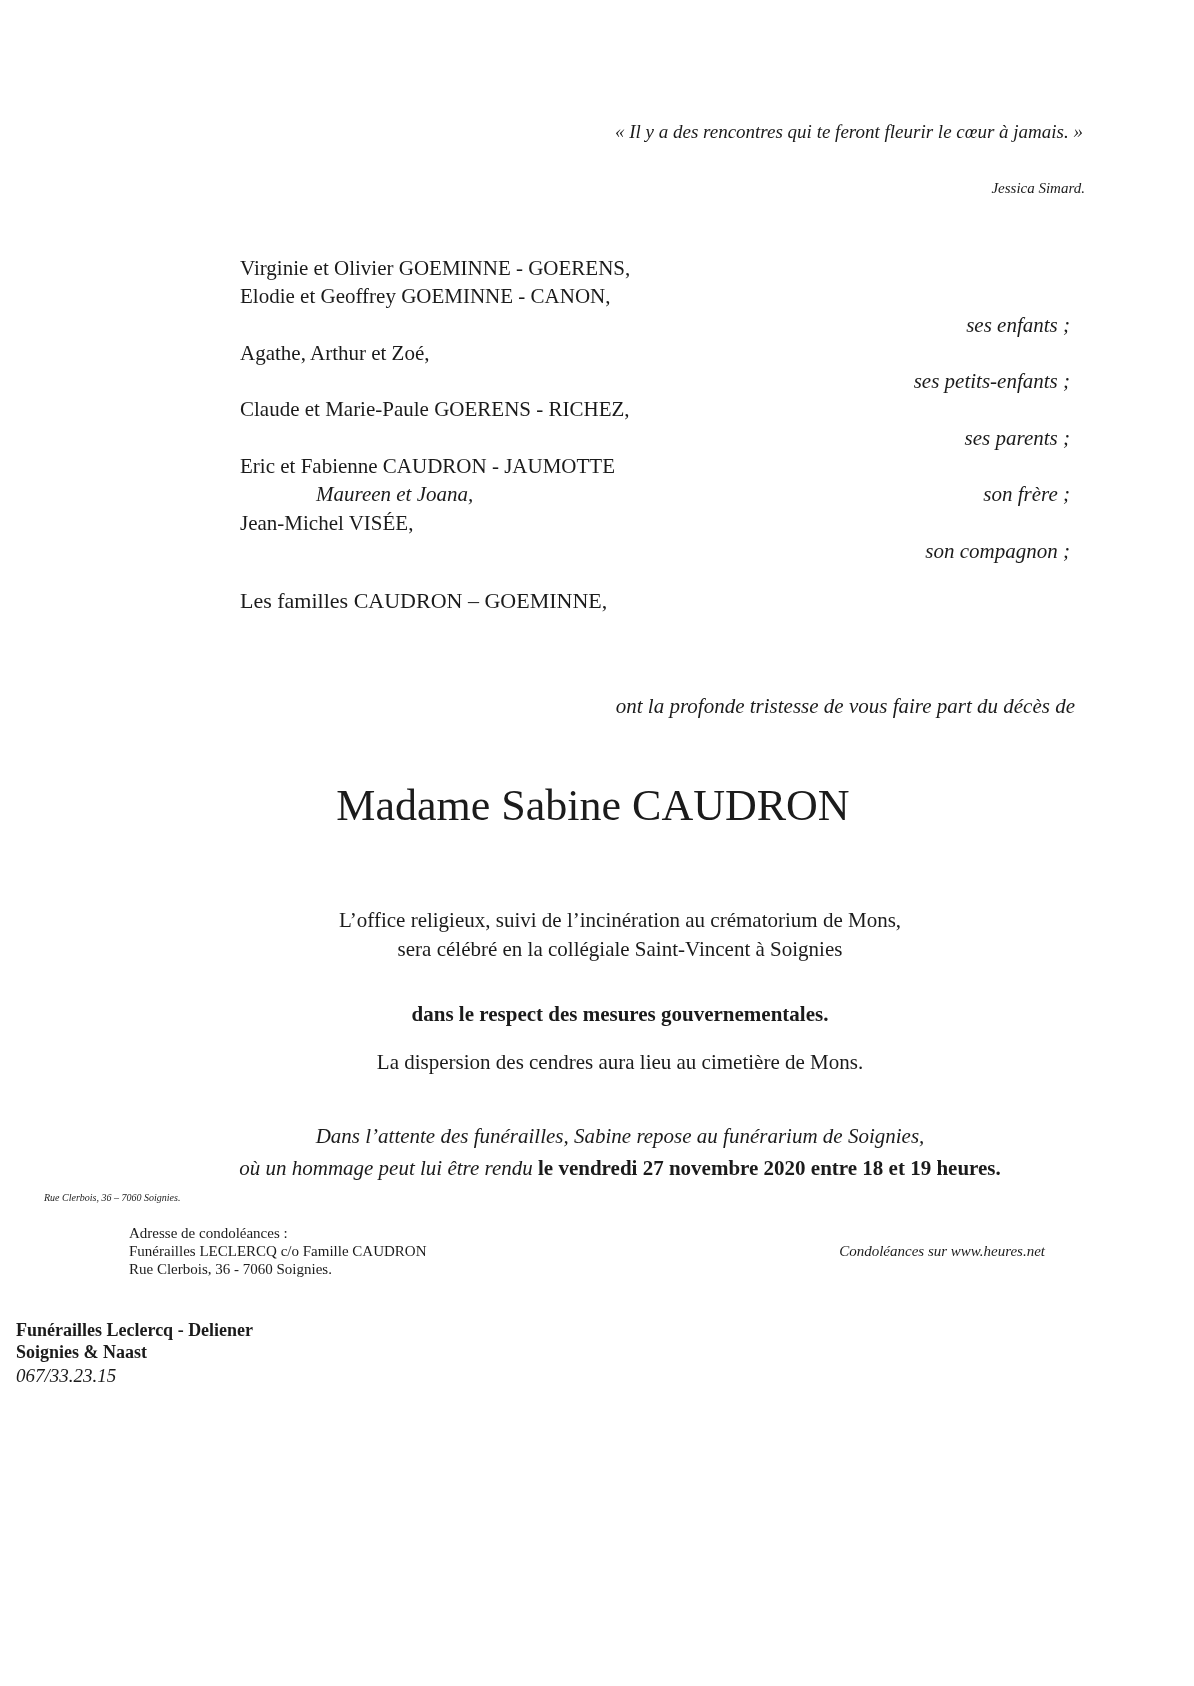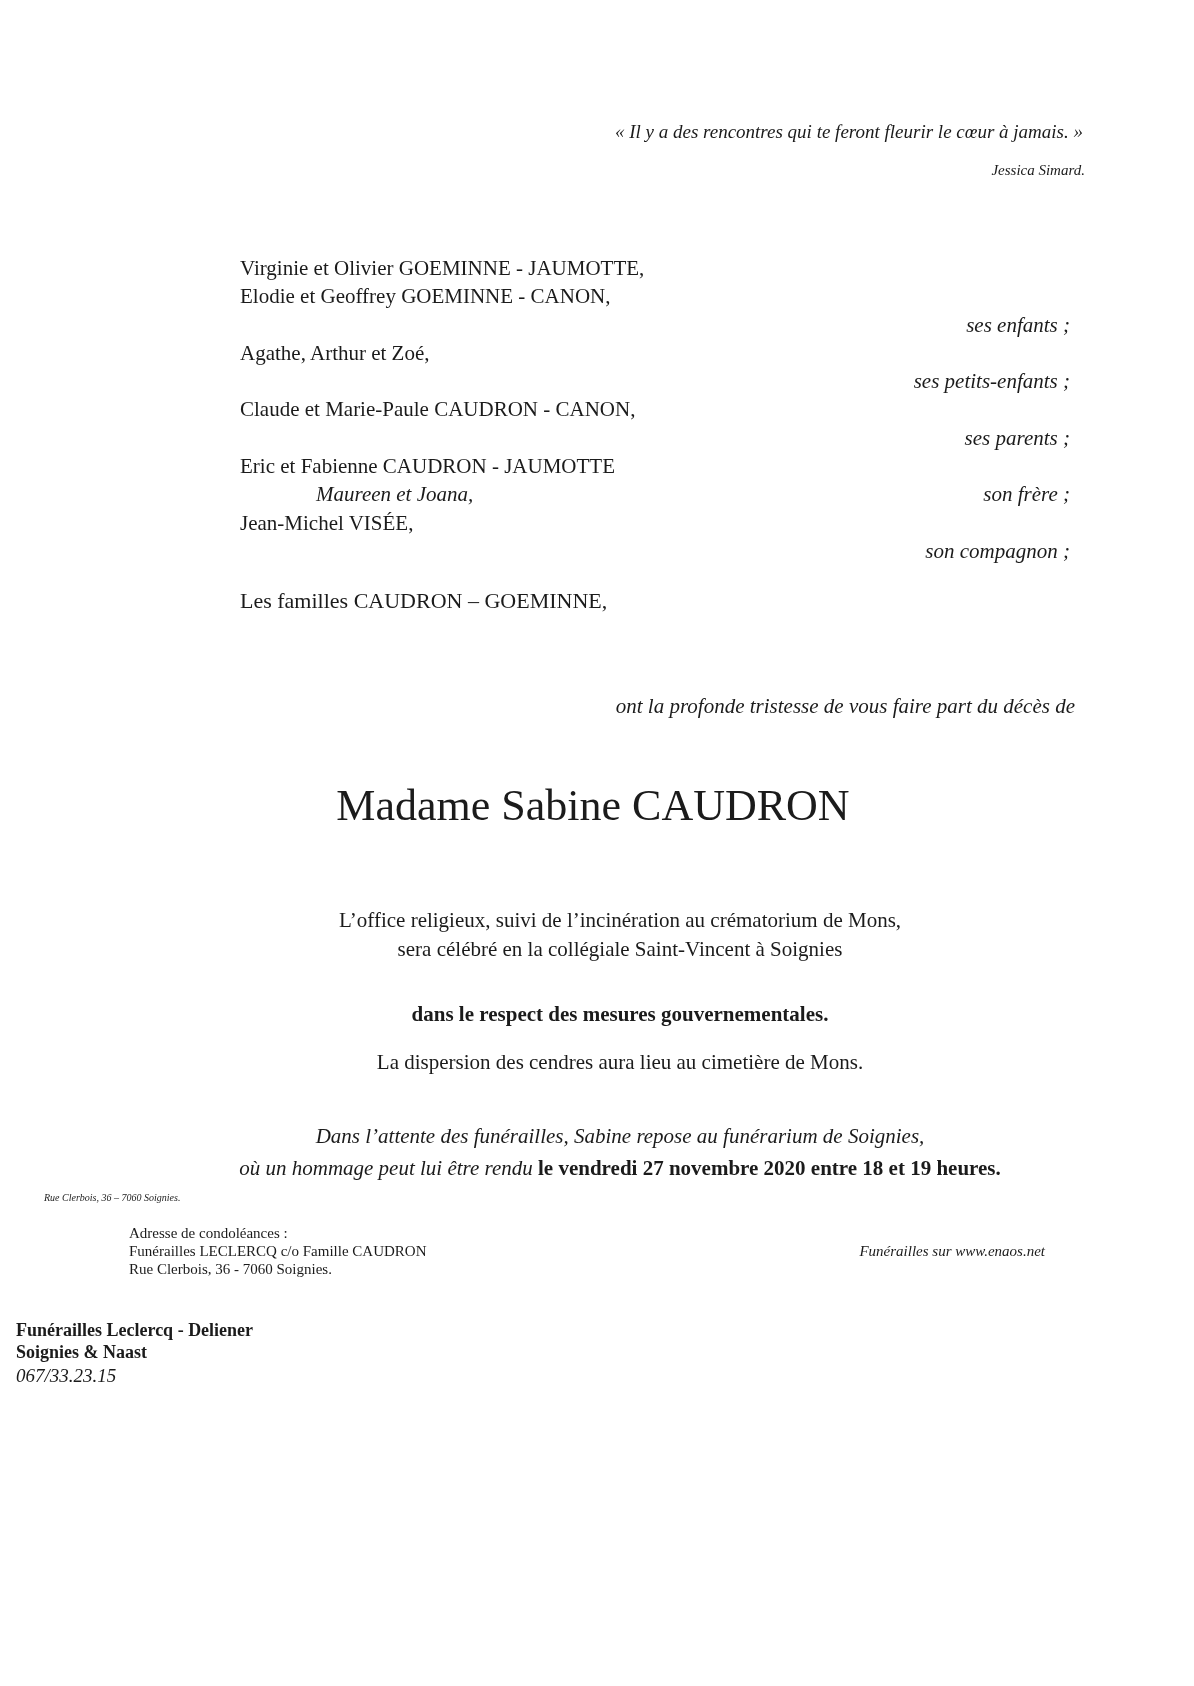--- a/index.html
+++ b/index.html
@@ -18,21 +18,21 @@
   }
   .abs { position: absolute; }
 
   
   .quote {
     top: 121px; right: 111px;
     font-size: 19px; font-style: italic;
     text-align: center;
   }
   .quote-author {
-    top: 162px; right: 109px;
+    top: 180px; right: 109px;
     font-size: 15px; font-style: italic;
   }
 
   
   .family-block {
     left: 240px; top: 254px; width: 830px;
     font-size: 21px; line-height: 28.3px;
   }
   .family-row { height: 28.3px; white-space: nowrap; }
   .family-row.name { text-align: left; }
@@ -98,26 +98,26 @@
 </style>
 </head>
 <body>
 
 <div class="page">
 
   <div class="abs quote">« Il y a des rencontres qui te feront fleurir le cœur à jamais. »</div>
   <div class="abs quote-author">Jessica Simard.</div>
 
   <div class="abs family-block">
-    <div class="family-row name">Virginie et Olivier GOEMINNE - JAUMOTTE,</div>
+    <div class="family-row name">Virginie et Olivier GOEMINNE - GOERENS,</div>
     <div class="family-row name">Elodie et Geoffrey GOEMINNE - CANON,</div>
     <div class="family-row relation">ses enfants ;</div>
     <div class="family-row name">Agathe, Arthur et Zoé,</div>
     <div class="family-row relation">ses petits-enfants ;</div>
-    <div class="family-row name">Claude et Marie-Paule CAUDRON - CANON,</div>
+    <div class="family-row name">Claude et Marie-Paule GOERENS - RICHEZ,</div>
     <div class="family-row relation">ses parents ;</div>
     <div class="family-row name">Eric et Fabienne CAUDRON - JAUMOTTE</div>
     <div class="family-row split">
       <span class="indented">Maureen et Joana,</span>
       <span class="rel">son frère ;</span>
     </div>
     <div class="family-row name">Jean-Michel VISÉE,</div>
     <div class="family-row relation">son compagnon ;</div>
   </div>
   <div class="abs families-line">Les familles CAUDRON – GOEMINNE,</div>
@@ -134,19 +134,19 @@
   <div class="abs cline visit-2">
     <span class="it">où un hommage peut lui être rendu </span><span class="bd">le vendredi 27 novembre 2020 entre 18 et 19 heures.</span>
   </div>
   <div class="abs visit-address">Rue Clerbois, 36 – 7060 Soignies.</div>
 
   <div class="abs condolences-block">
     <div>Adresse de condoléances :</div>
     <div>Funérailles LECLERCQ c/o Famille CAUDRON</div>
     <div>Rue Clerbois, 36 - 7060 Soignies.</div>
   </div>
-  <div class="abs condolences-online">Funérailles sur www.enaos.net</div>
+  <div class="abs condolences-online">Condoléances sur www.heures.net</div>
 
   <div class="abs fh fh-name">Funérailles Leclercq - Deliener</div>
   <div class="abs fh fh-loc">Soignies &amp; Naast</div>
   <div class="abs fh fh-phone">067/33.23.15</div>
 
 </div>
 
 </body></html>

